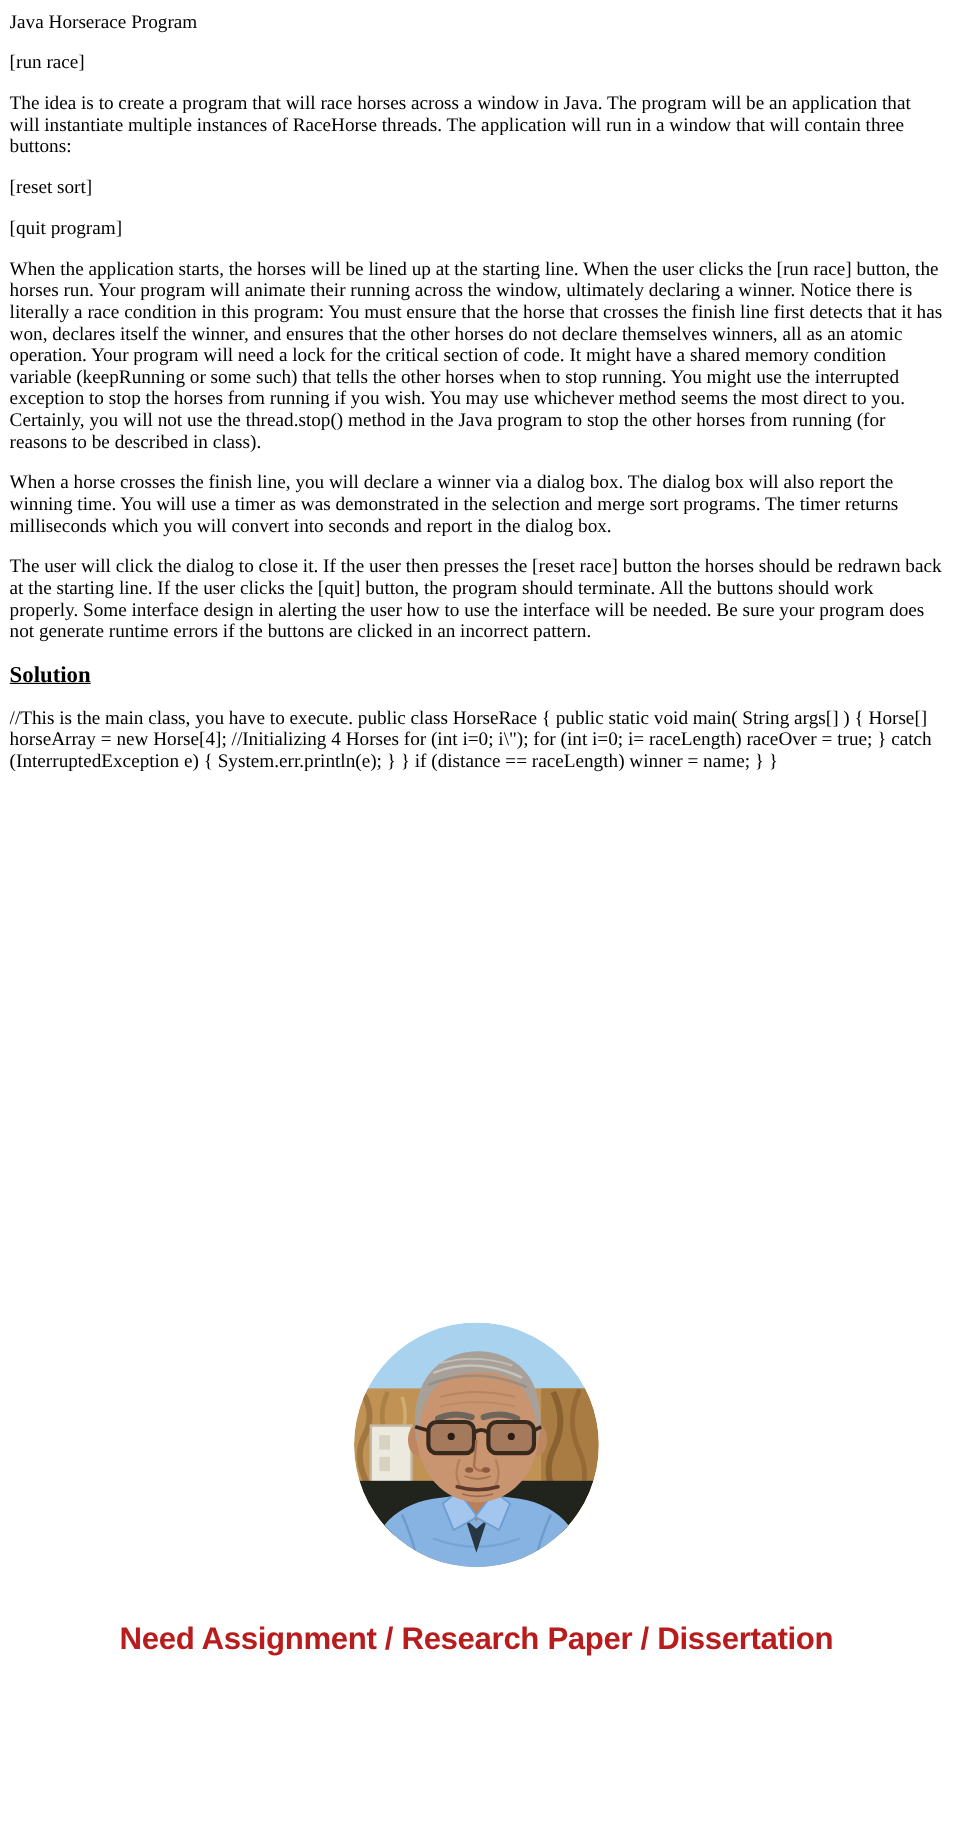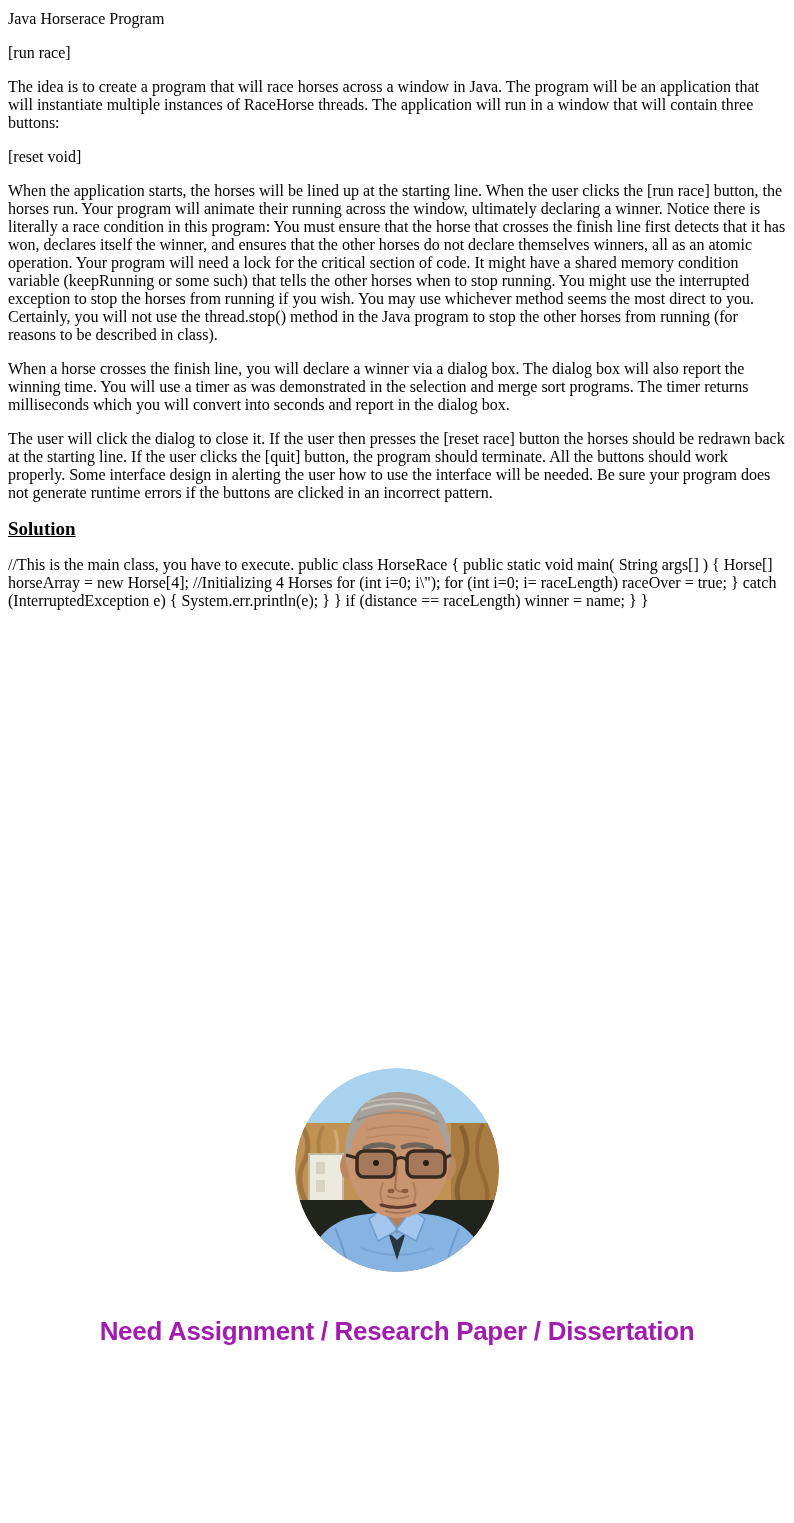--- a/index.html
+++ b/index.html
@@ -37,31 +37,32 @@
   }
   .footer-banner {
     margin-top: 44px;
     padding-bottom: 26px;
     text-align: center;
     font-family: "Liberation Sans", sans-serif;
     font-weight: bold;
     font-size: 26px;
     line-height: 30px;
     letter-spacing: -0.3px;
-    color: #a21caf;
+    color: #b91c1c;
   }
 </style>
 </head>
 <body>
 
 <main>
   <p class="doc-p first">Java Horserace Program</p>
   <p class="doc-p">[run race]</p>
   <p class="doc-p">The idea is to create a program that will race horses across a window in Java. The program will be an application that will instantiate multiple instances of RaceHorse threads. The application will run in a window that will contain three buttons:</p>
-  <p class="doc-p">[reset void]</p>
+  <p class="doc-p">[reset sort]</p>
+  <p class="doc-p">[quit program]</p>
   <p class="doc-p">When the application starts, the horses will be lined up at the starting line. When the user clicks the  [run race] button, the horses run. Your program will animate their running across the window, ultimately declaring a winner. Notice there is literally a race condition in this program: You must ensure that the horse that crosses the finish line first detects that it has won, declares itself the winner, and ensures that the other horses do not declare themselves winners, all as an atomic operation. Your program will need a lock for the critical section of code. It might have a shared memory condition variable (keepRunning or some such) that tells the other horses when to stop running. You might use the interrupted exception to stop the horses from running if you wish. You may use whichever method seems the most direct to you. Certainly, you will not use the thread.stop() method in the Java program to stop the other horses from running (for reasons to be described in class).</p>
   <p class="doc-p">When a horse crosses the finish line, you will declare a winner via a dialog box. The dialog box will also report the winning time. You will use a timer as was demonstrated in the selection and merge sort programs. The timer returns milliseconds which you will convert into seconds and report in the dialog box.</p>
   <p class="doc-p">The user will click the dialog to close it. If the user then presses the [reset race] button the horses should be redrawn back at the starting line. If the user clicks the [quit] button, the program should terminate. All the buttons should work properly. Some interface design in alerting the user how to use the interface will be needed. Be sure your program does not generate runtime errors if the buttons are clicked in an incorrect pattern.</p>
   <h2 class="solution-heading">Solution</h2>
   <p class="doc-p">//This is the main class, you have to execute. public class HorseRace { public static void main( String args[] ) { Horse[] horseArray = new Horse[4]; //Initializing 4 Horses for (int i=0; i\"); for (int i=0; i= raceLength) raceOver = true; } catch (InterruptedException e) { System.err.println(e); } } if (distance == raceLength) winner = name; } }</p>
 </main>
 
 <div class="avatar-section">
   <div class="avatar-circle">
     <svg width="204" height="204" viewBox="0 0 204 204" xmlns="http://www.w3.org/2000/svg">

